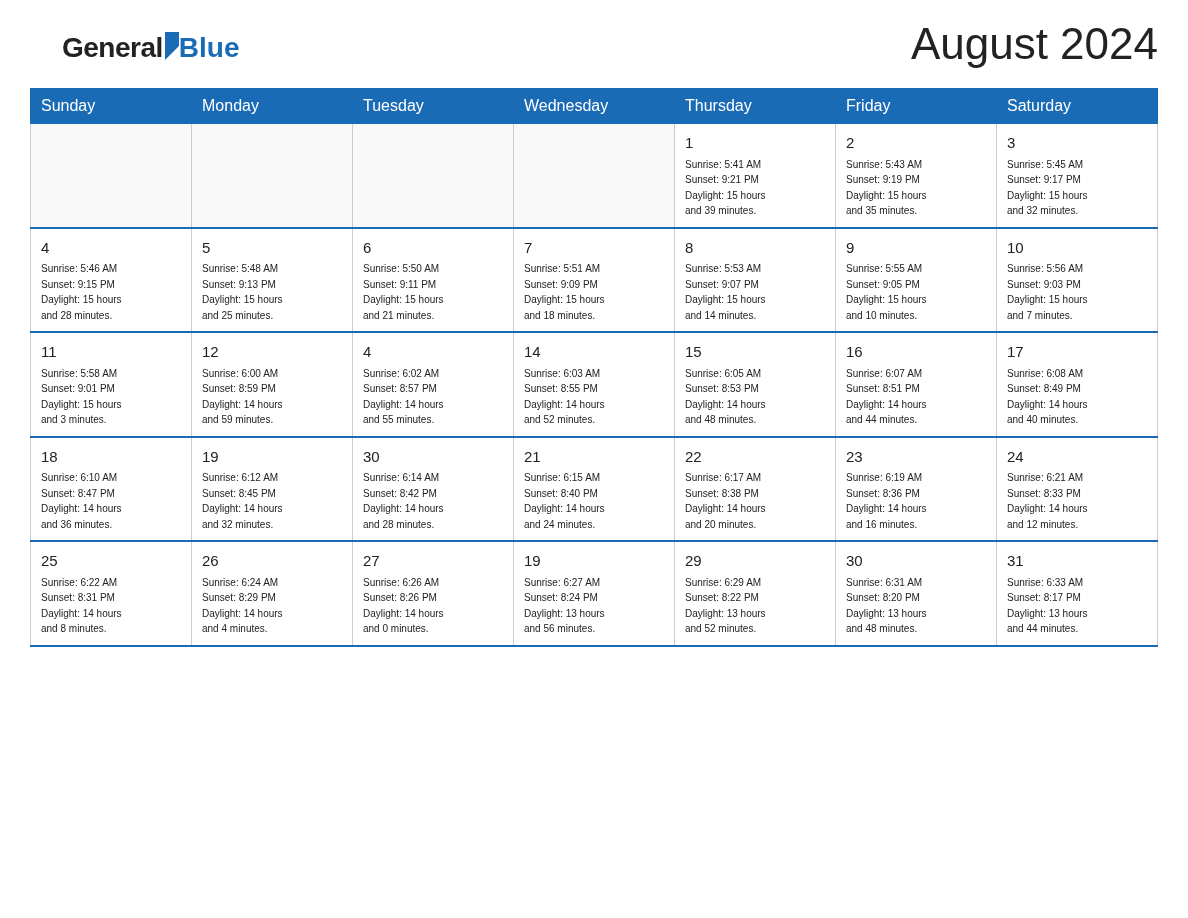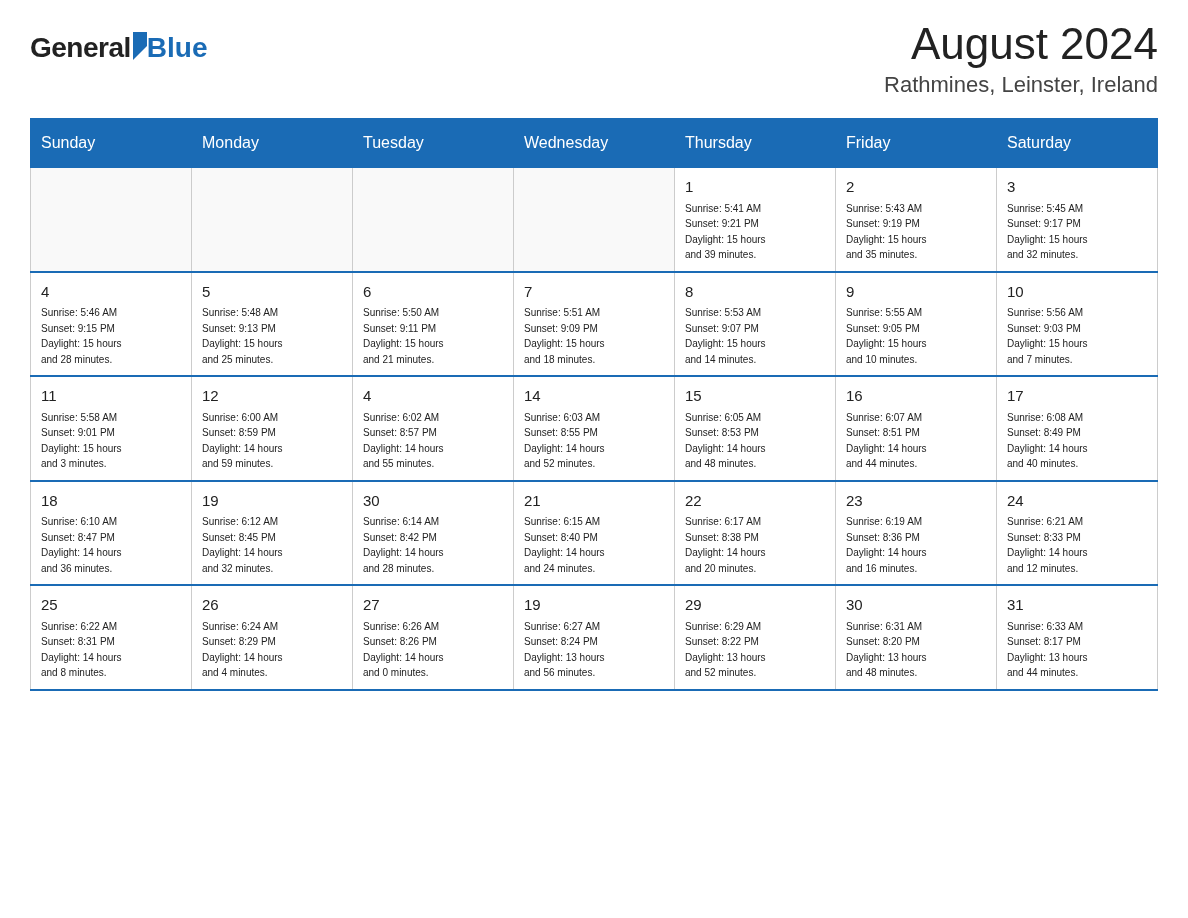--- a/index.html
+++ b/index.html
@@ -25,20 +25,21 @@
     .logo-text {
       display: flex;
       align-items: flex-end;
       gap: 0;
     }
     .logo-general {
       font-size: 28px;
       font-weight: bold;
       color: #222;
       letter-spacing: -0.5px;
+      margin-left: 32px;
     }
     .logo-blue-part {
       display: flex;
       align-items: flex-end;
     }
     .logo-arrow {
       width: 0;
       height: 0;
       border-left: 14px solid #1a6bb5;
       border-bottom: 14px solid transparent;
@@ -71,21 +72,21 @@
       border-collapse: collapse;
       border: 1px solid #aaa;
     }
     .calendar thead tr {
       background-color: #1a6bb5;
     }
     .calendar thead th {
       color: #fff;
       font-size: 16px;
       font-weight: normal;
-      padding: 15px 10px;
+      padding: 8px 10px;
       text-align: left;
       border: 1px solid #1a6bb5;
       width: calc(100% / 7);
     }
     .calendar tbody td {
       vertical-align: top;
       padding: 8px 10px;
       border: 1px solid #ccc;
       width: calc(100% / 7);
       min-height: 100px;
@@ -119,21 +120,20 @@
     <div class="logo-text">
       <span class="logo-general">General</span>
       <div class="logo-blue-part">
         <div class="logo-arrow"></div>
         <span class="logo-blue-text">Blue</span>
       </div>
     </div>
   </div>
   <div class="title-area">
     <div class="month-title">August 2024</div>
-    <div class="location-title">Rathmines, Leinster, Ireland</div>
   </div>
 </div>
 
 <table class="calendar">
   <thead>
     <tr>
     <th>Sunday</th>
         <th>Monday</th>
         <th>Tuesday</th>
         <th>Wednesday</th>

